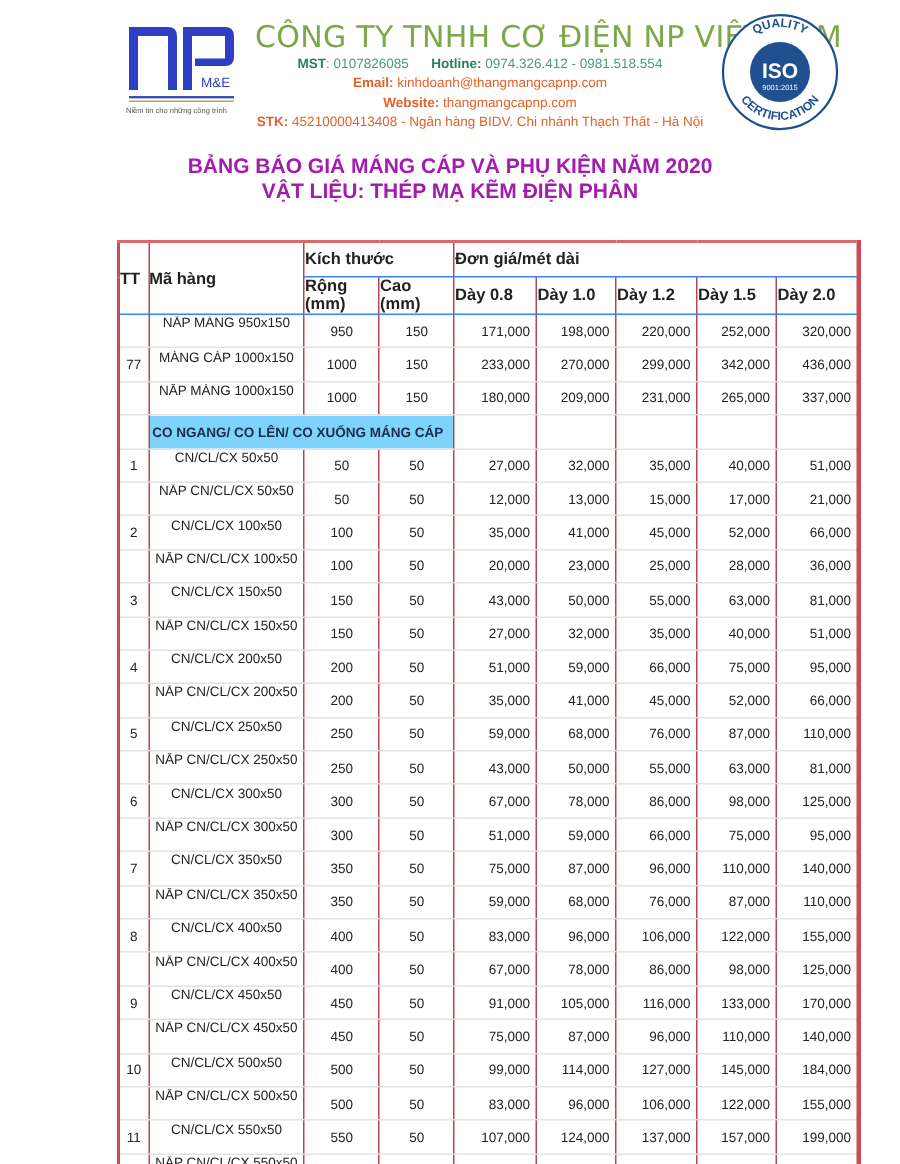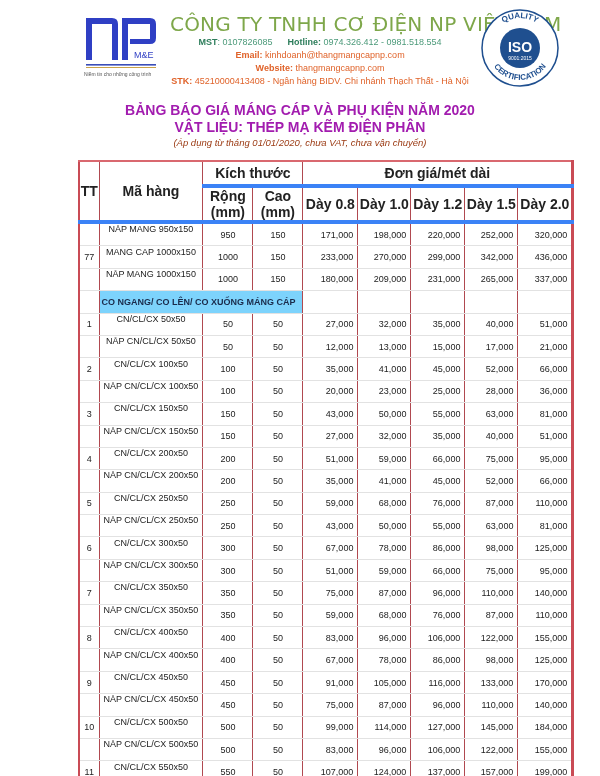--- a/index.html
+++ b/index.html
@@ -14,21 +14,21 @@
   .val-green { color:#4c9a7a;margin-top:36px; }
   .lbl-orange { color:#e0632a; font-weight:bold; }
   .val-orange { color:#e0632a; }
   .iso { position:absolute; left:480px; top:8px; width:80px; height:80px; }
 
   .titles { position:absolute; left:0; top:102px; width:600px; text-align:center; }
   .t1, .t2 { font-size:14px; font-weight:bold; color:#a21caf; line-height:17px; }
   .t3 { font-size:9.5px; font-style:italic; color:#9b3b14; line-height:13px; }
 
   table.price { position:absolute; left:78px; top:160px; border-collapse:collapse; table-layout:fixed; font-size:9px; color:#222; border-top:2px solid #d9686f; border-left:2px solid #c94b55; border-right:3px solid #c94b55; }
-  table.price th { font-weight:bold; font-size:14px; height:22px; border-right:1px solid #b04950; border-bottom:4px solid #3b82f6; padding:0; text-align:center; }
+  table.price th { font-weight:bold; font-size:11px; height:22px; border-right:1px solid #b04950; border-bottom:1px solid #3b82f6; padding:0; text-align:left; }
   table.price td { height:21.4px; padding:0 4px; border-right:1px solid #b04950; border-bottom:1px solid #e2e2e2; white-space:nowrap; overflow:hidden; }
   td.c-tt { text-align:center; padding:0; }
   td.c-name { text-align:center; padding-left:2px; line-height:9px; white-space:normal; font-size:9px; }
   td.c-dim { text-align:center; }
   td.c-num { text-align:right; }
   tr.section td.band { background:#7dd3fc; color:#1a2a4a; font-weight:bold; font-size:9px; padding-left:2px; }
   .name-wrap { display:block; height:19px; overflow:hidden; line-height:9.5px; }
 </style>
 </head>
 <body>
@@ -71,21 +71,20 @@
     <text font-size="8" font-weight="bold" fill="#1f4f8f" font-family="Liberation Sans, sans-serif"><textPath href="#arcTop" startOffset="50%" text-anchor="middle">QUALITY</textPath></text>
     <text font-size="8" font-weight="bold" fill="#1f4f8f" font-family="Liberation Sans, sans-serif"><textPath href="#arcBot" startOffset="50%" text-anchor="middle" dy="6">CERTIFICATION</textPath></text>
     <text x="40" y="44" font-size="14" font-weight="bold" fill="#fff" text-anchor="middle" font-family="Liberation Sans, sans-serif">ISO</text>
     <text x="40" y="52" font-size="5" fill="#fff" text-anchor="middle" font-family="Liberation Sans, sans-serif">9001:2015</text>
   </svg>
 </div>
 
 <div class="titles">
   <div class="t1">BẢNG BÁO GIÁ MÁNG CÁP VÀ PHỤ KIỆN NĂM 2020</div>
   <div class="t2">VẬT LIỆU: THÉP MẠ KẼM ĐIỆN PHÂN</div>
-  <div class="t3">(Áp dụng từ tháng 01/01/2020, chưa VAT, chưa vận chuyển)</div>
 </div>
 
 <table class="price">
   <colgroup>
     <col style="width:20px">
       <col style="width:82px">
       <col style="width:50px">
       <col style="width:50px">
     <col style="width:55px">
       <col style="width:53px">

